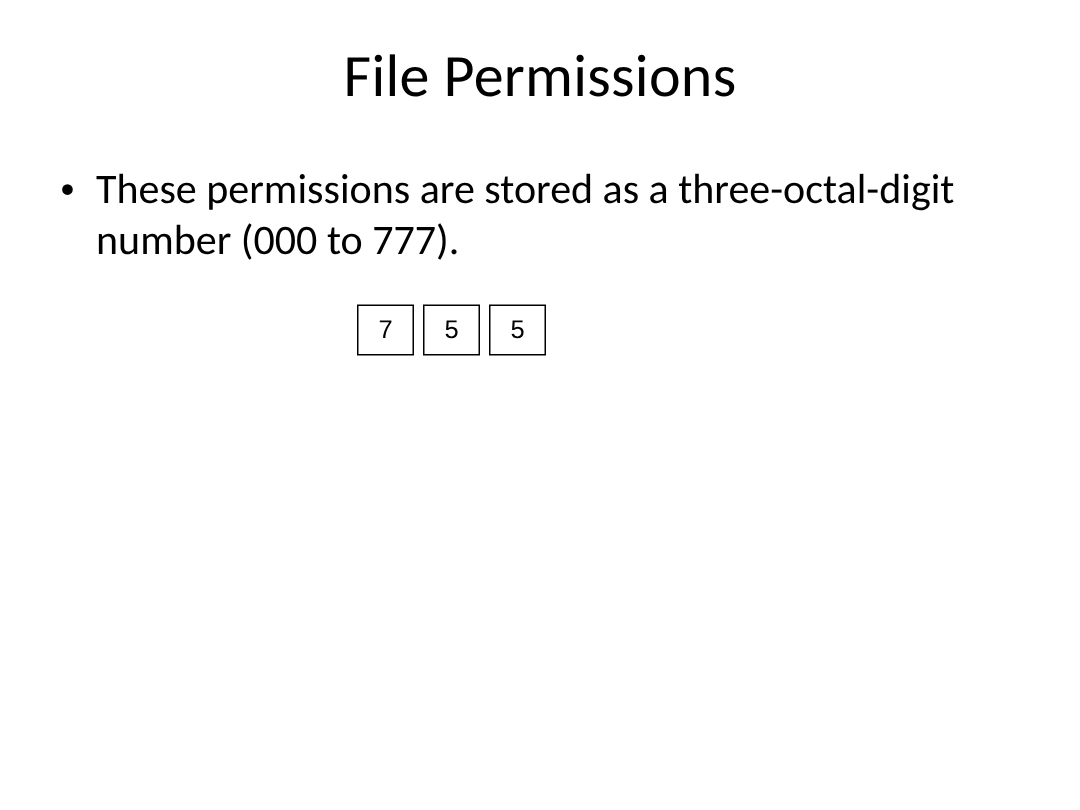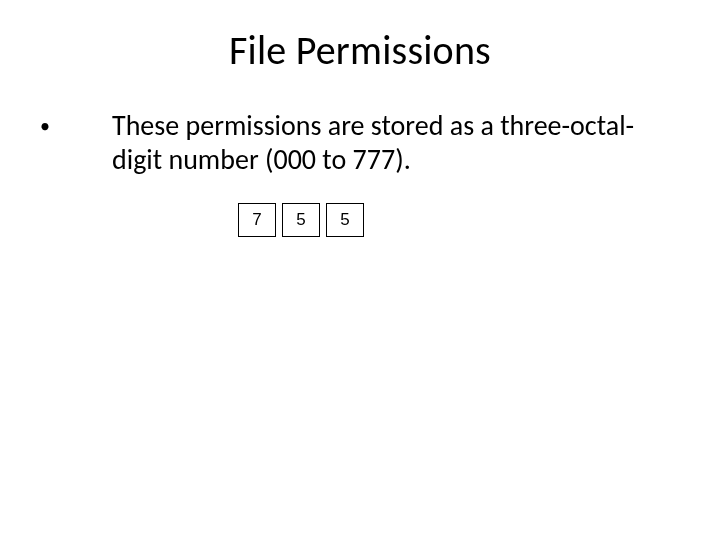--- a/index.html
+++ b/index.html
@@ -34,21 +34,20 @@
   }
   .bullet-marker {
     width: 24px;
     flex: none;
     text-align: left;
     font-size: 20px;
     line-height: 34px;
   }
   .bullet-text {
     flex: 1;
-    margin-left: 48px;
   }
   .digits {
     display: flex;
     gap: 6px;
     margin-top: 26px;
     margin-left: 198px;
   }
   .digit-box {
     width: 38px;
     height: 34px;

